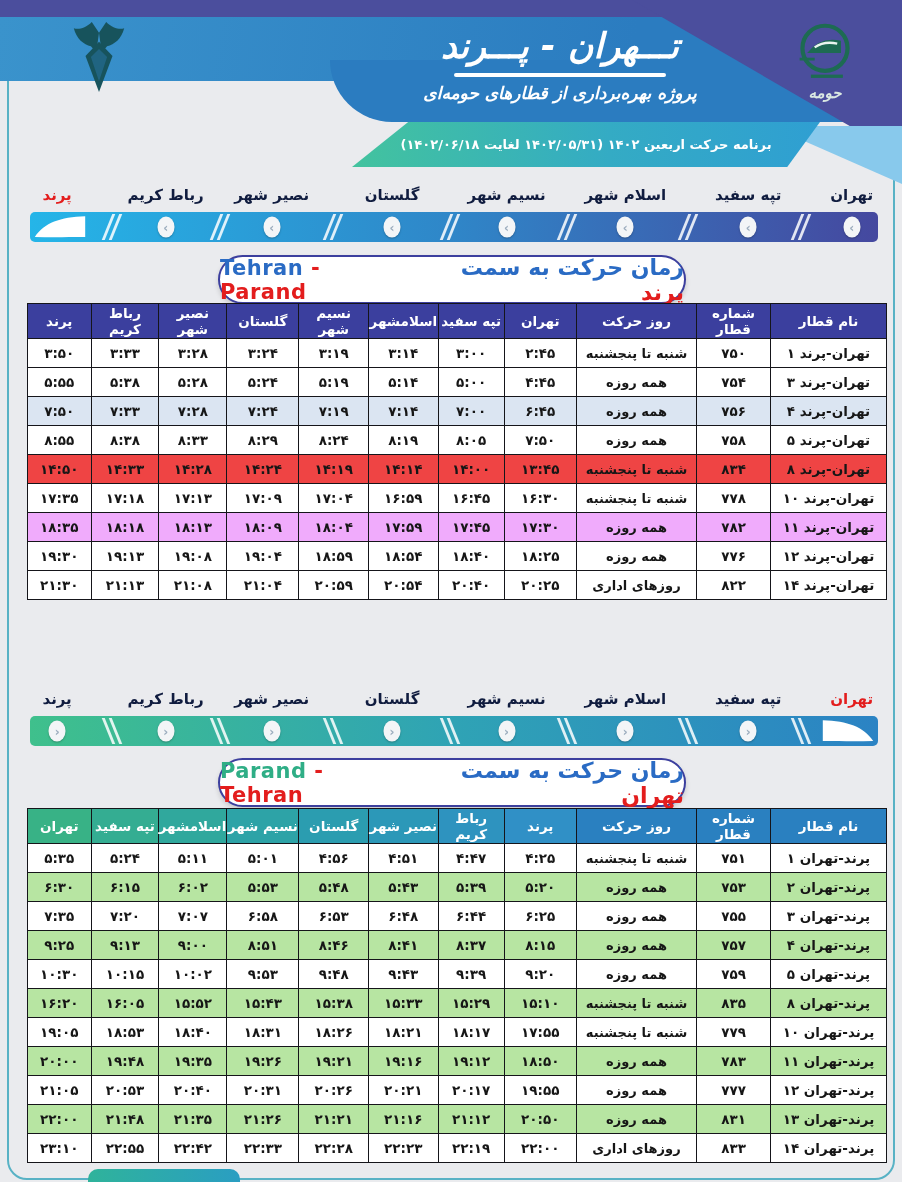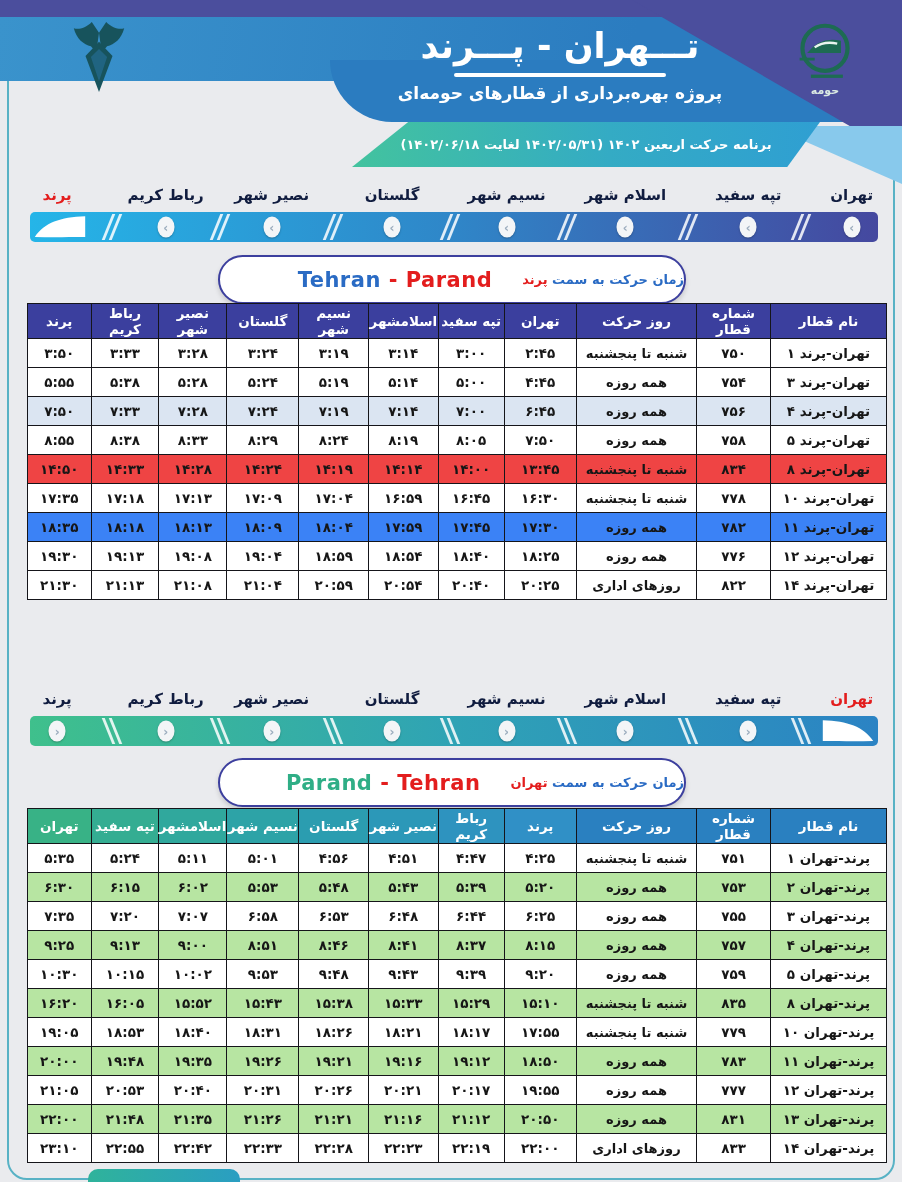--- a/index.html
+++ b/index.html
@@ -16,43 +16,43 @@
             border-bottom-left-radius:70px;}
   .hdr-wedge{position:absolute;right:0;top:0;width:290px;height:168px;background:#4b4e9d;
             clip-path:polygon(7% 0,100% 0,100% 93%);}
   .hdr-wedge2{position:absolute;right:0;top:126px;width:132px;height:58px;background:#88c9ec;
             clip-path:polygon(100% 0,100% 100%,0 0);}
   .hdr-dateband{position:absolute;left:352px;top:122px;width:468px;height:45px;
             background:linear-gradient(90deg,#43c39e 0%,#34abc4 55%,#2f9fd2 100%);
             clip-path:polygon(12% 0,100% 0,93% 100%,0 100%);
             display:flex;align-items:center;justify-content:center;}
   .dateline{font-size:13px;font-weight:bold;color:#fff;}
-  .hdr-center{position:absolute;left:330px;top:26px;width:460px;text-align:center;z-index:3;}
+  .hdr-center{position:absolute;left:330px;top:26px;width:460px;text-align:center;z-index:3;font-style:italic;}
   .title{font-size:35px;font-weight:bold;color:#fff;letter-spacing:1px;}
   .title-underline{width:212px;height:4px;background:#fff;border-radius:2px;margin:7px auto 6px auto;}
   .subtitle{font-size:17px;font-weight:bold;color:#fff;}
   .eagle{position:absolute;left:72px;top:16px;z-index:3;}
   .rail-logo{position:absolute;left:786px;top:22px;width:78px;text-align:center;z-index:3;}
-  .rail-logo-text{font-size:11px;font-weight:bold;color:#d9e8e2;margin-top:-4px;}
+  .rail-logo-text{font-size:15px;font-weight:bold;color:#d9e8e2;margin-top:-4px;font-style:italic;}
   
   .strip{position:absolute;left:30px;width:848px;height:60px;z-index:2;}
   .st-label{position:absolute;top:0;transform:translateX(-50%);font-size:15px;font-weight:bold;
             color:#101c3f;white-space:nowrap;}
   .st-label.hl{color:#e31d1d;}
   .strip-bar{position:absolute;top:26px;left:0;right:0;height:30px;border-radius:5px;}
   .st-dot{position:absolute;top:50%;transform:translate(-50%,-50%);width:17px;height:21px;
           background:#f3f5f7;border-radius:50%;display:flex;align-items:center;justify-content:center;
           font-size:12px;color:#9cadbe;font-weight:bold;box-shadow:0 1px 2px rgba(0,0,0,.25);}
   .slash{position:absolute;top:2px;bottom:2px;width:3px;background:rgba(255,255,255,.85);}
   .nose{position:absolute;top:2px;height:26px;width:54px;}
   
   .pill{position:absolute;left:218px;width:464px;height:45px;background:#fff;border:2.5px solid #3c3f9e;
         border-radius:26px;display:flex;align-items:center;justify-content:flex-end;gap:30px;
         box-shadow:0 3px 5px rgba(0,0,0,.15);z-index:2;}
-  .pill .fa{font-size:13px;font-weight:bold;color:#2a6bc4;}
+  .pill .fa{font-size:22px;font-weight:bold;color:#2a6bc4;}
   .pill .fa b{color:#e31d1d;}
   .pill .en{font-size:21px;font-weight:bold;letter-spacing:.5px;}
   .pill .en .sep,.pill .en .to{color:#e31d1d;}
   .pill1 .en .from{color:#2a6bc4;}
   .pill2 .en .from{color:#2fae86;}
   
   .tblwrap{position:absolute;left:27px;width:860px;z-index:2;}
   table.tt{border-collapse:collapse;width:100%;table-layout:fixed;background:#fff;}
   table.tt th{color:#fff;font-weight:bold;font-size:13.5px;height:34px;border:1px solid #15151a;padding:0;text-align:center;}
   table.tt td{font-size:13.5px;font-weight:bold;color:#161616;height:28px;text-align:center;
@@ -242,21 +242,21 @@
             <td dir="ltr">۱۷:۱۳</td>
             <td dir="ltr">۱۷:۰۹</td>
             <td dir="ltr">۱۷:۰۴</td>
             <td dir="ltr">۱۶:۵۹</td>
             <td dir="ltr">۱۶:۴۵</td>
             <td dir="ltr">۱۶:۳۰</td>
             <td dir="rtl" style="font-size: 13px;">شنبه تا پنجشنبه</td>
             <td dir="rtl">۷۷۸</td>
             <td dir="rtl">تهران-پرند ۱۰</td>
           </tr>
-          <tr style="background: #3b82f6; margin-top: 44px;">
+          <tr style="background: #f0abfc; margin-top: 44px;">
             <td dir="ltr">۱۸:۳۵</td>
             <td dir="ltr">۱۸:۱۸</td>
             <td dir="ltr">۱۸:۱۳</td>
             <td dir="ltr">۱۸:۰۹</td>
             <td dir="ltr">۱۸:۰۴</td>
             <td dir="ltr">۱۷:۵۹</td>
             <td dir="ltr">۱۷:۴۵</td>
             <td dir="ltr">۱۷:۳۰</td>
             <td dir="rtl" style="font-size: 13px;">همه روزه</td>
             <td dir="rtl">۷۸۲</td>

